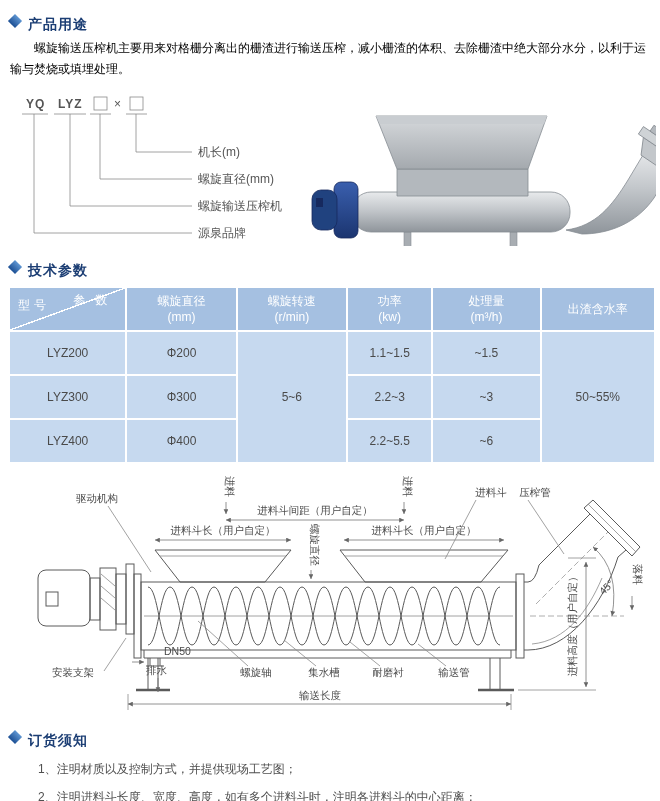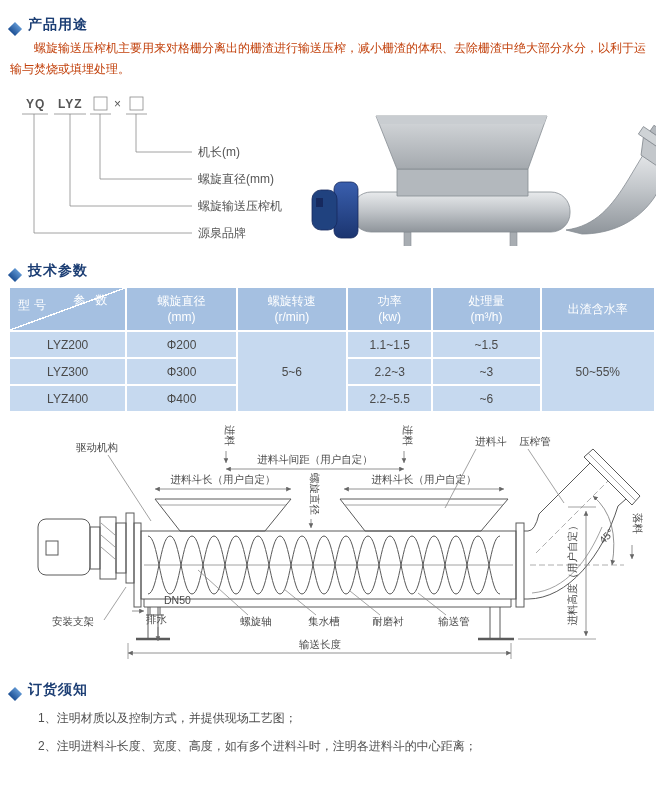--- a/index.html
+++ b/index.html
@@ -2,36 +2,36 @@
 <html><head>
 <meta charset="utf-8">
 <style>
   html,body{margin:0;padding:0;background:#fff;}
   body{
     width:660px;height:801px;overflow:hidden;position:relative;
     font-family:"Liberation Sans","DejaVu Sans",sans-serif;color:#4f4f4f;
   }
   .page{padding:6px 8px 0 8px;}
   
-  .sec-head{display:flex;align-items:flex-end;margin:10px 0 4px 0;}
+  .sec-head{display:flex;align-items:flex-start;margin:10px 0 4px 0;}
   .diamond{width:10px;height:10px;margin:0 8px 0 2px;flex:0 0 auto;
     background:linear-gradient(180deg,#5f96d2 0%,#1c4f94 100%);
     transform:rotate(45deg);}
   .sec-title{font-size:14px;font-weight:bold;color:#1c3e74;letter-spacing:1px;}
   
-  .usage-p{font-size:12px;line-height:1.75;color:#c2410c;text-indent:2em;margin:4px 2px 10px 2px;}
+  .usage-p{font-size:12px;line-height:1.75;color:#000000;text-indent:2em;margin:4px 2px 10px 2px;}
   
   .model-wrap{position:relative;height:162px;margin-bottom:2px;}
   .model-svg{position:absolute;left:6px;top:4px;}
   .photo-svg{position:absolute;right:-4px;top:-16px;}
   
   .ptable{border-collapse:separate;border-spacing:2px;width:648px;margin:6px 0 2px 0;}
   .ptable th,.ptable td{padding:0;text-align:center;vertical-align:middle;}
   .ptable th{background:#a5c0e1;color:#ffffff;font-weight:normal;font-size:12px;height:42px;}
-  .ptable td{background:#c6d9ef;color:#4a4a4a;font-size:12px;height:25px;}
+  .ptable td{background:#c6d9ef;color:#4a4a4a;font-size:12px;height:42px;}
   .hdr-name,.hdr-unit{display:block;line-height:1.35;}
   .hdr-unit:empty{display:none;}
   .corner{position:relative;
     background:
       linear-gradient(to bottom right,rgba(0,0,0,0) 49.1%,#fff 49.1%,#fff 50.9%,rgba(0,0,0,0) 50.9%),
       #a5c0e1 !important;}
   .corner .c-top{position:absolute;top:4px;right:8px;letter-spacing:10px;}
   .corner .c-bottom{position:absolute;bottom:16px;left:8px;letter-spacing:4px;}
   
   .diagram-wrap{margin-top:2px;}

